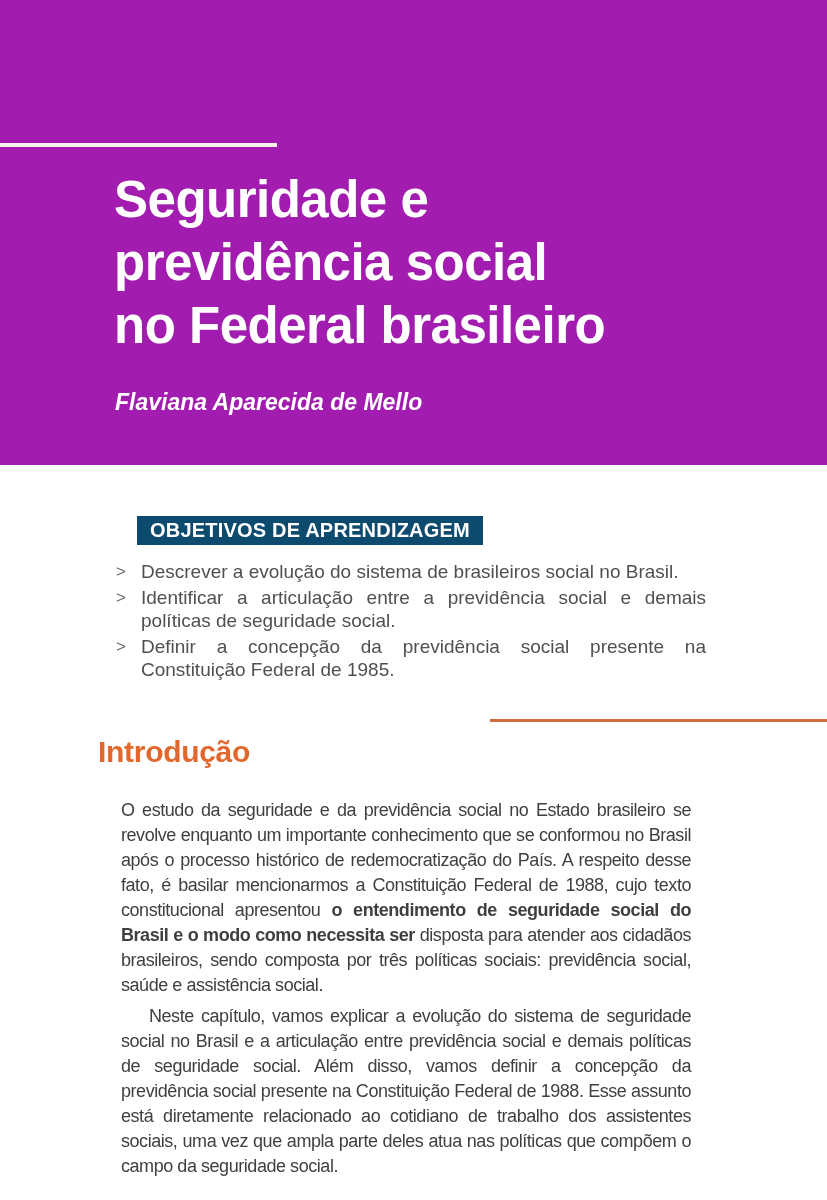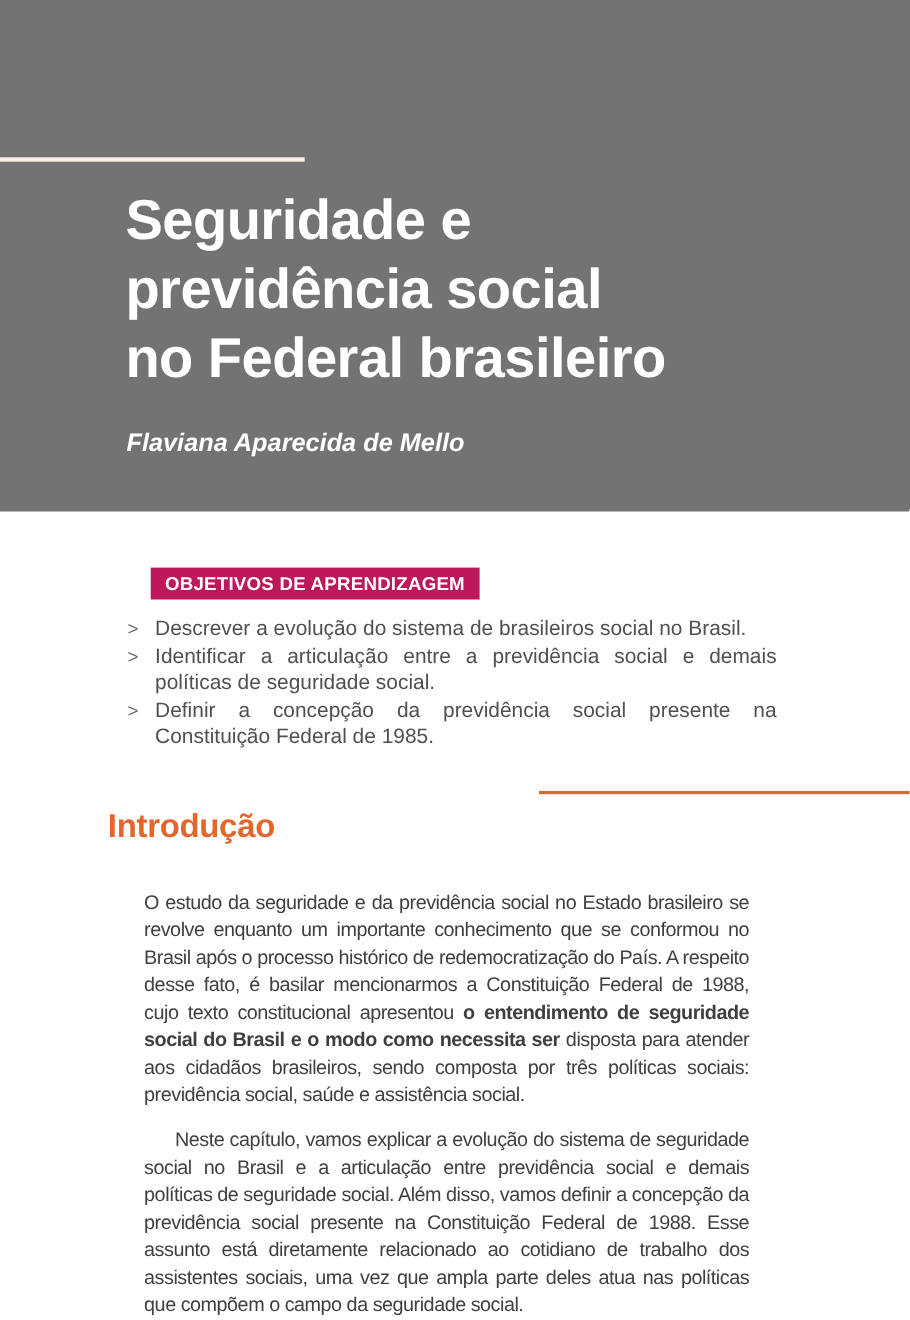--- a/index.html
+++ b/index.html
@@ -8,43 +8,43 @@
     background:#ffffff;
     font-family:"Liberation Sans","DejaVu Sans",sans-serif;
     position:relative;
     overflow:hidden;
   }
   .page{position:absolute;inset:0;width:827px;height:1200px;}
 
   
   .hero{
     position:absolute;left:0;top:0;width:827px;height:465px;
-    background:#737373;
+    background:#a21caf;
   }
   .hero-rule{
     position:absolute;left:0;top:143px;width:277px;height:4px;
     background:#f7f3eb;
   }
   .chapter-title{
     position:absolute;left:114px;top:168px;width:640px;
     color:#ffffff;font-weight:700;
     font-size:51px;line-height:63px;
     letter-spacing:-0.5px;
   }
   .chapter-author{
     position:absolute;left:115px;top:387px;
     color:#ffffff;font-style:italic;font-weight:700;
     font-size:23px;line-height:30px;
   }
 
   
   .objectives-badge{
     position:absolute;left:137px;top:516px;height:29px;
-    background:#be185d;color:#ffffff;
-    font-weight:700;font-size:17px;line-height:29px;
+    background:#0c4a6e;color:#ffffff;
+    font-weight:700;font-size:20px;line-height:29px;
     padding:0 13px;letter-spacing:0.2px;
     display:inline-block;
   }
   .objectives-list{
     position:absolute;left:114px;top:560px;width:592px;
     margin:0;padding:0;list-style:none;
     color:#505052;font-size:19px;line-height:23px;
   }
   .objectives-list li{
     position:relative;padding-left:27px;margin:0 0 3px 0;
@@ -64,21 +64,21 @@
     position:absolute;left:98px;top:735px;
     color:#e2672d;font-weight:700;font-size:30px;line-height:34px;
     letter-spacing:-0.3px;
   }
   .intro-body{
     position:absolute;left:115px;top:792px;width:582px;
     color:#3f3f41;font-size:18px;line-height:25px;
     letter-spacing:-0.45px;
     text-align:justify;
   }
-  .intro-body p{margin:16px;}
+  .intro-body p{margin:6px;}
   .intro-body p + p{text-indent:28px;}
   .bold-emphasis{font-weight:700;}
 </style>
 </head>
 <body>
 
 <div class="page">
 
   <div class="hero">
     <div class="hero-rule"></div>

